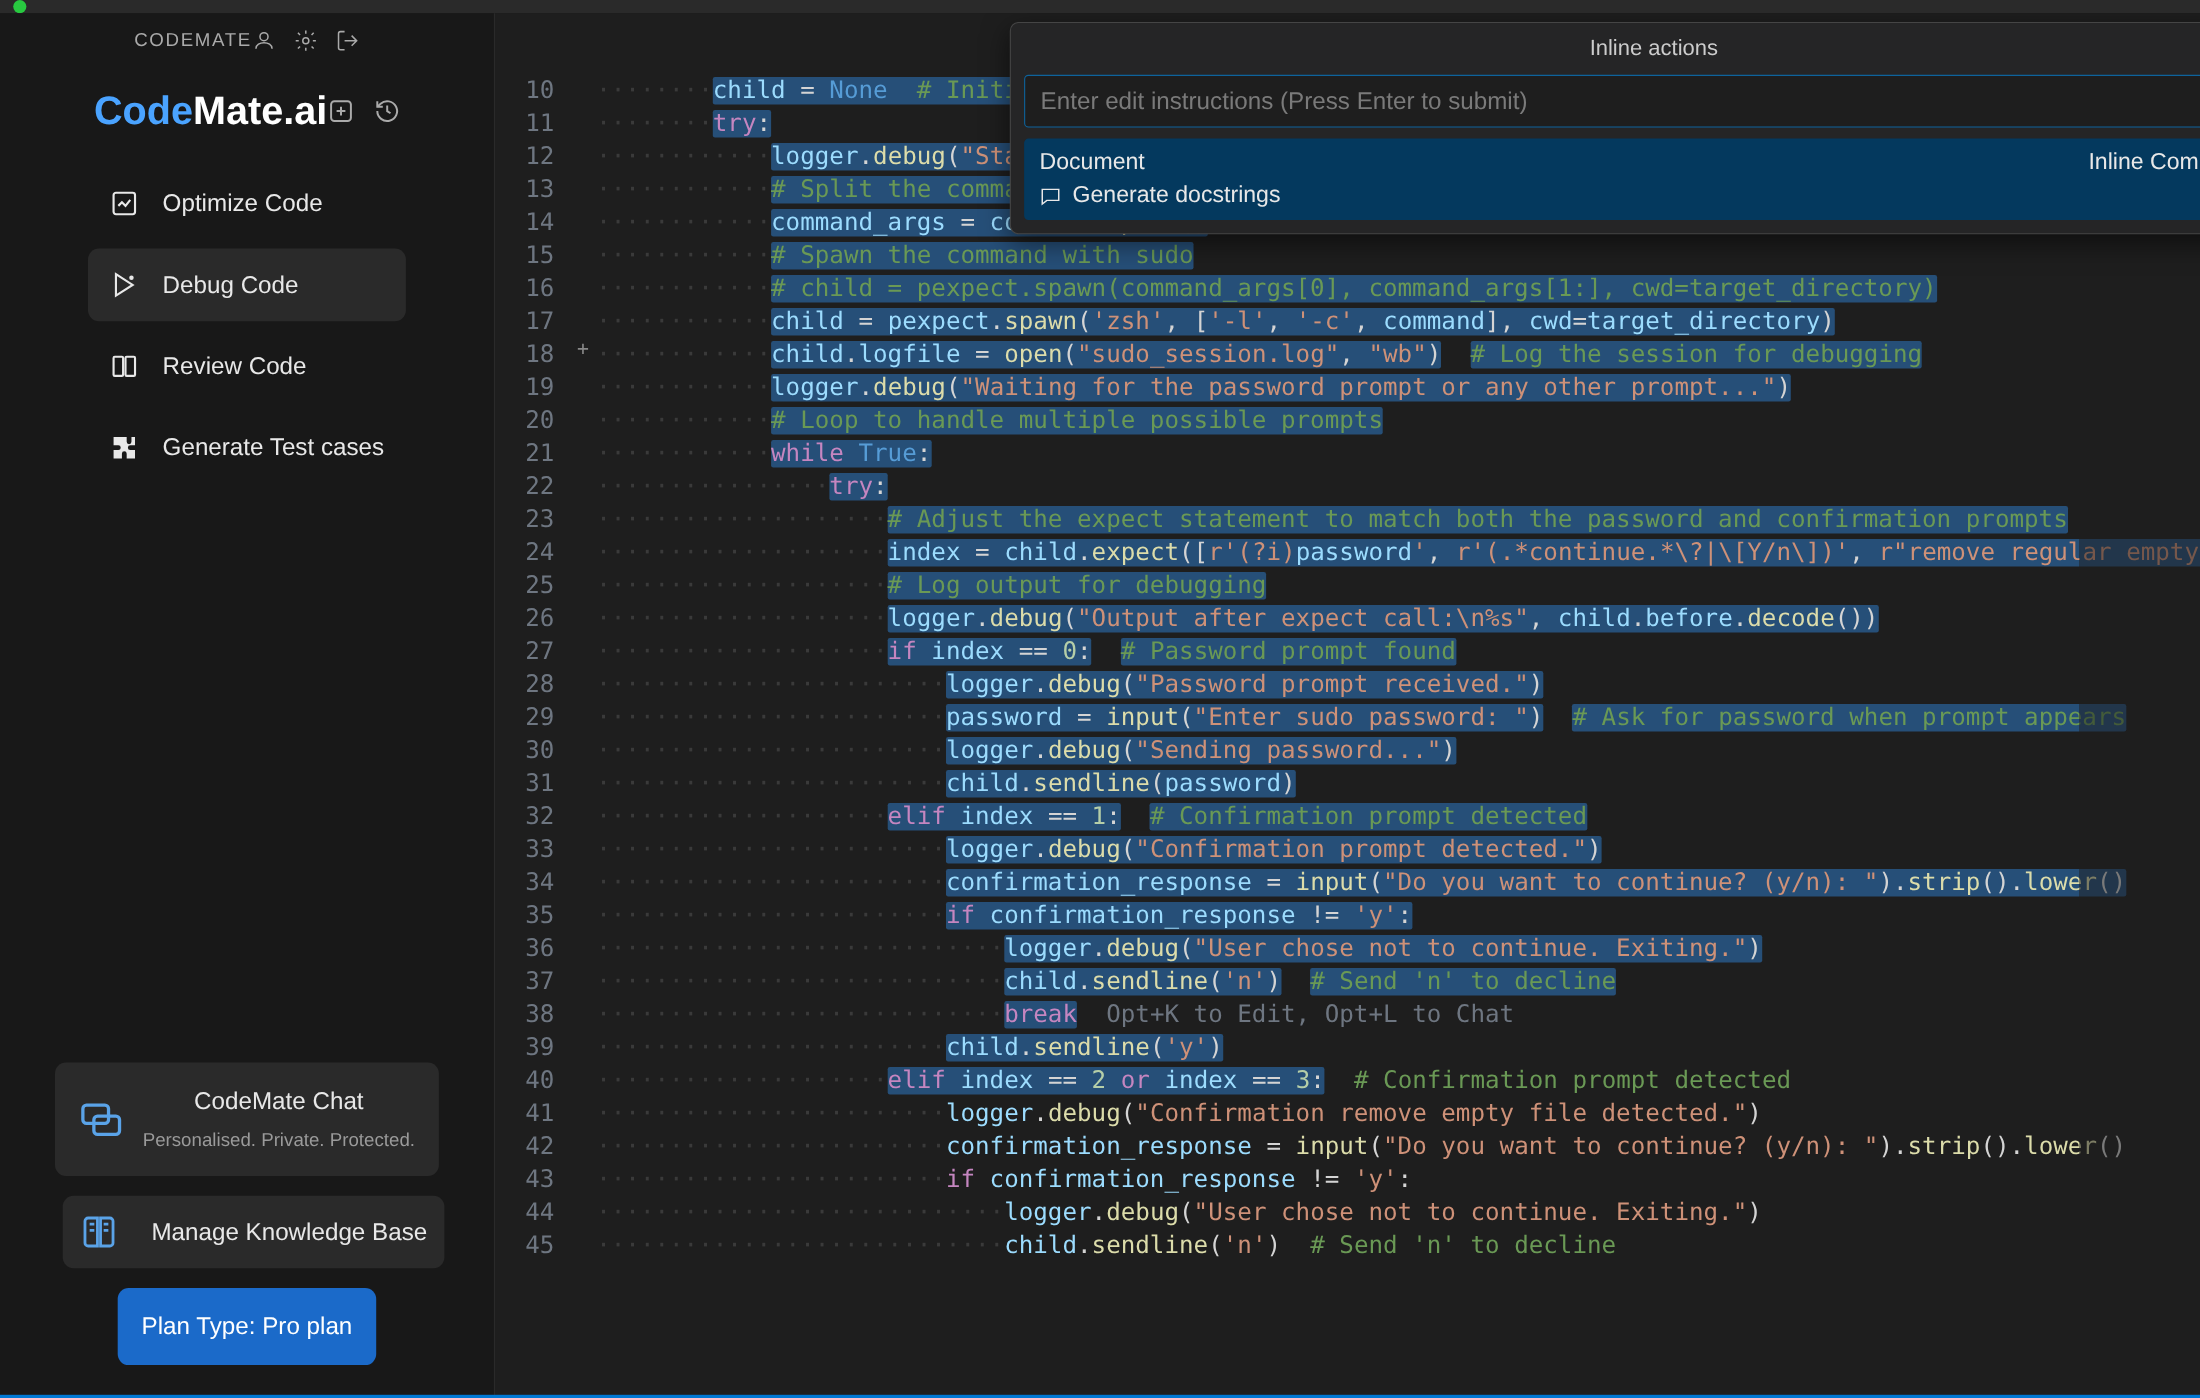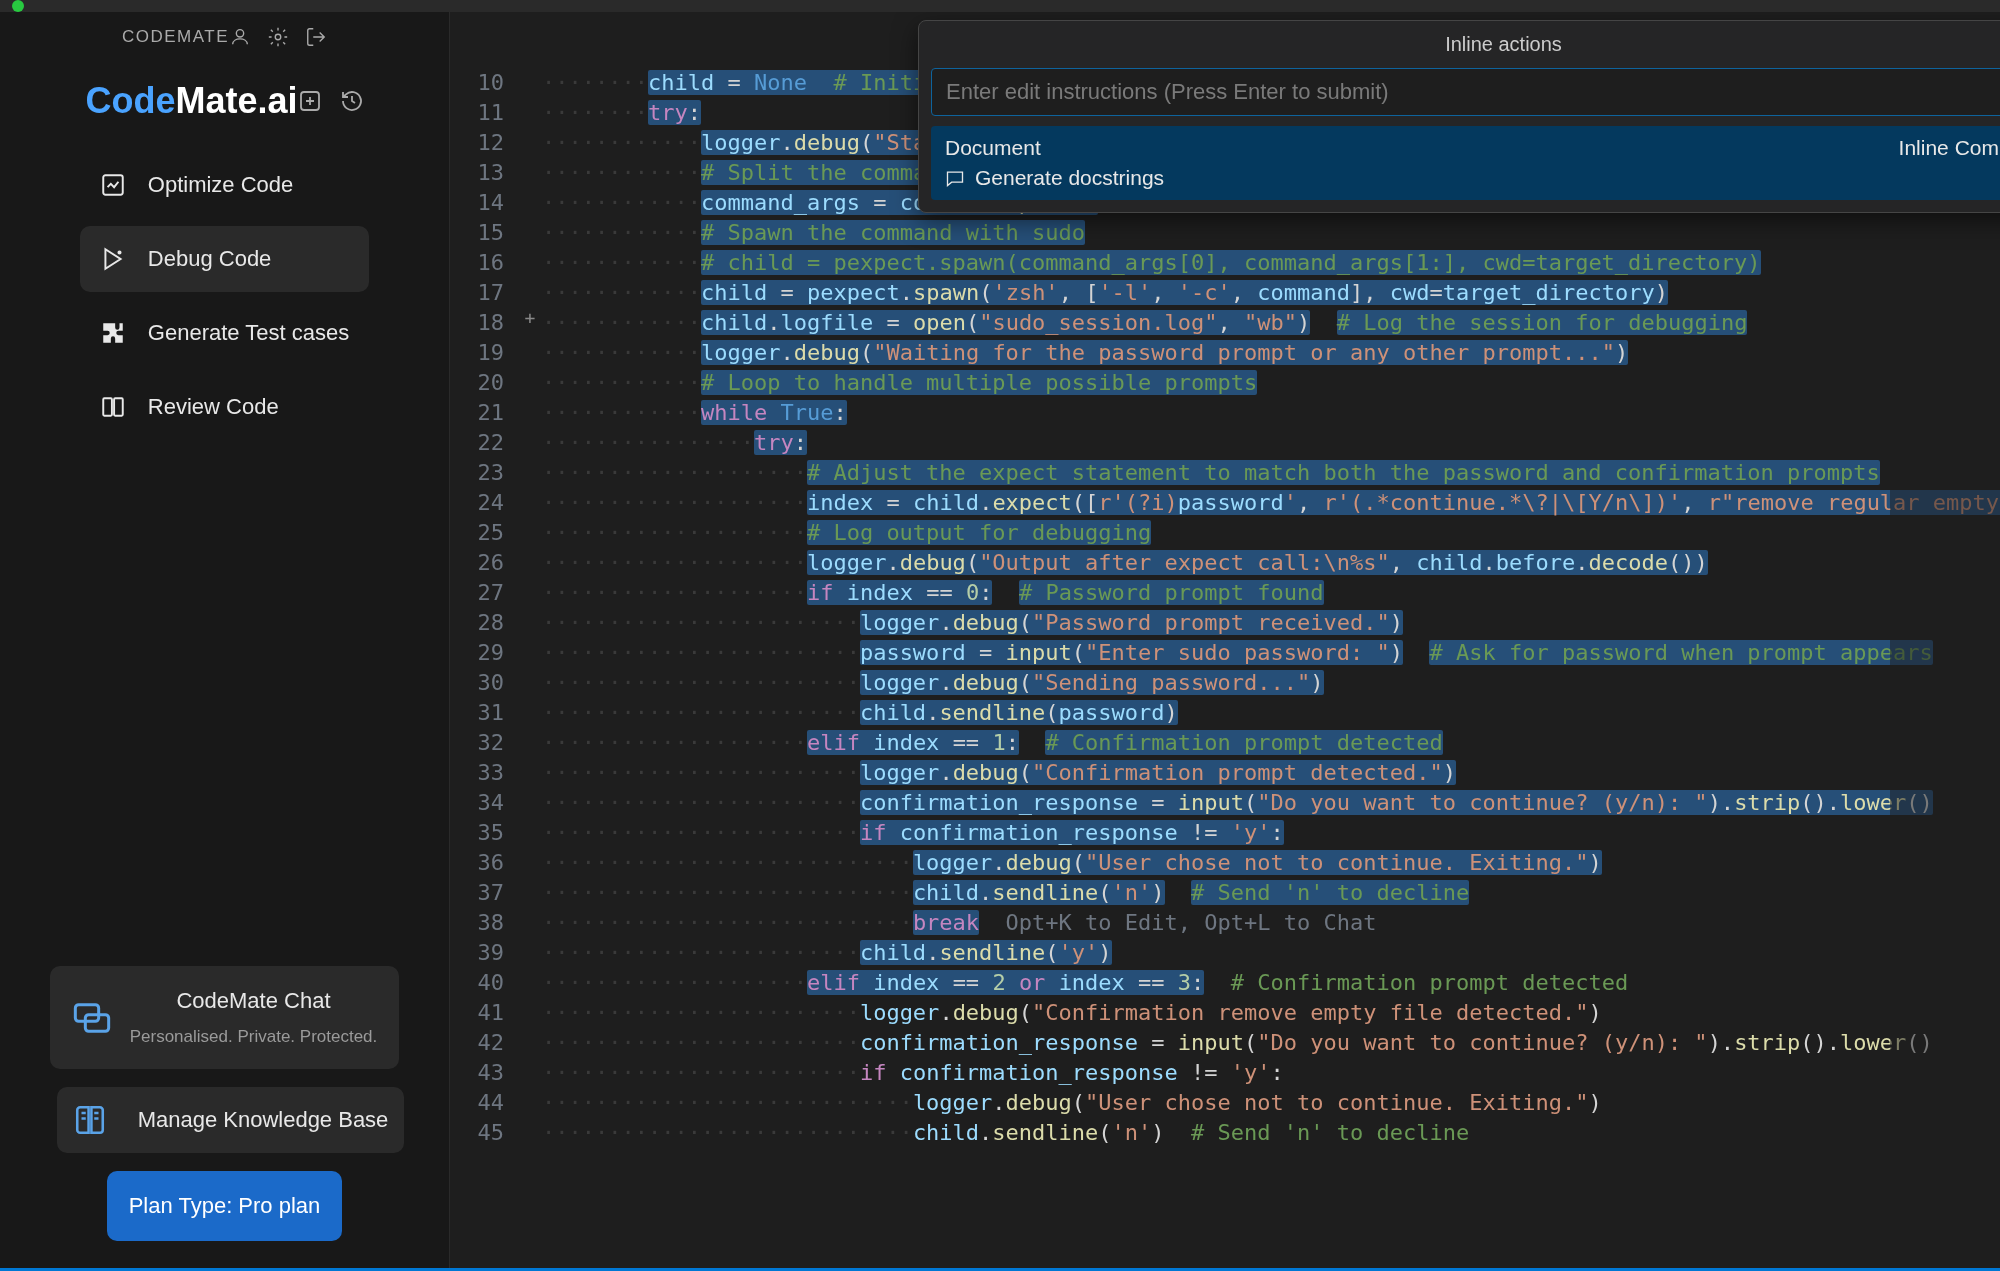--- a/index.html
+++ b/index.html
@@ -391,32 +391,32 @@
           </svg>
         <span>Optimize Code</span>
       </div>
       <div class="nav-item active">
         <svg viewBox="0 0 24 24">
             <path d="M5 3l14 9-14 9z"></path>
             <circle cx="18" cy="6" r="1" fill="#e8e8e8"></circle>
           </svg>
         <span>Debug Code</span>
       </div>
-      <div class="nav-item generate">
-        <svg viewBox="0 0 24 24">
-            <path d="M10 3h4v4a2 2 0 1 0 4 0V3h3v7h-4a2 2 0 1 0 0 4h4v7h-7v-4a2 2 0 1 0-4 0v4H3v-7h4a2 2 0 1 0 0-4H3V3h7z"></path>
-          </svg>
-        <span>Generate Test cases</span>
-      </div>
       <div class="nav-item">
         <svg viewBox="0 0 24 24">
             <rect x="3" y="4" width="8" height="16" rx="1"></rect>
             <rect x="13" y="4" width="8" height="16" rx="1"></rect>
           </svg>
         <span>Review Code</span>
+      </div>
+      <div class="nav-item generate">
+        <svg viewBox="0 0 24 24">
+            <path d="M10 3h4v4a2 2 0 1 0 4 0V3h3v7h-4a2 2 0 1 0 0 4h4v7h-7v-4a2 2 0 1 0-4 0v4H3v-7h4a2 2 0 1 0 0-4H3V3h7z"></path>
+          </svg>
+        <span>Generate Test cases</span>
       </div>
     </div>
 
     <div class="sidebar-spacer"></div>
 
     <div class="chat-card">
       <svg viewBox="0 0 24 24">
           <rect x="2" y="4" width="14" height="10" rx="2"></rect>
           <rect x="8" y="10" width="14" height="10" rx="2"></rect>
         </svg>

